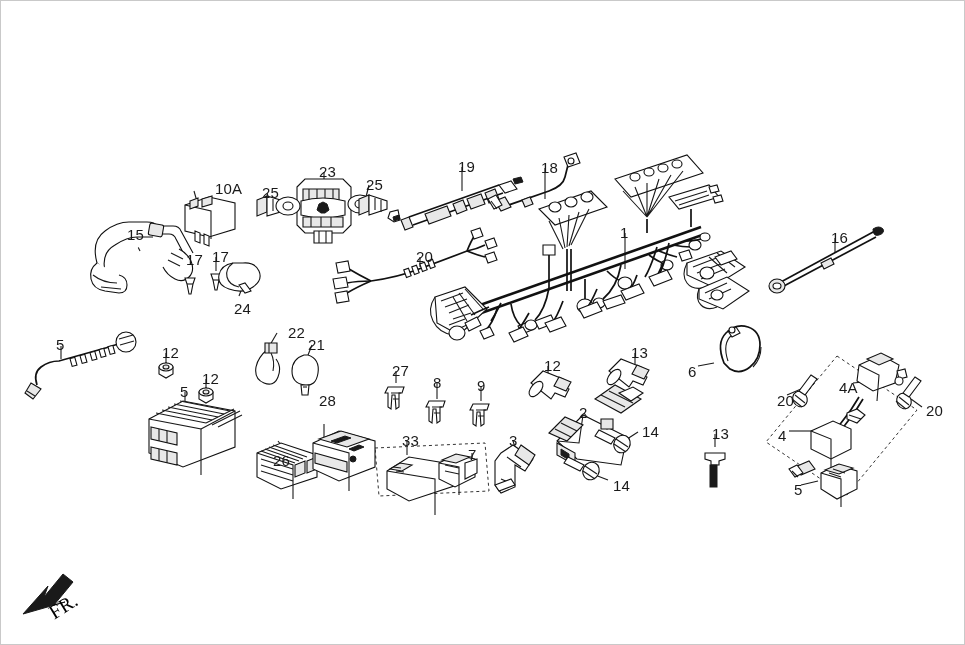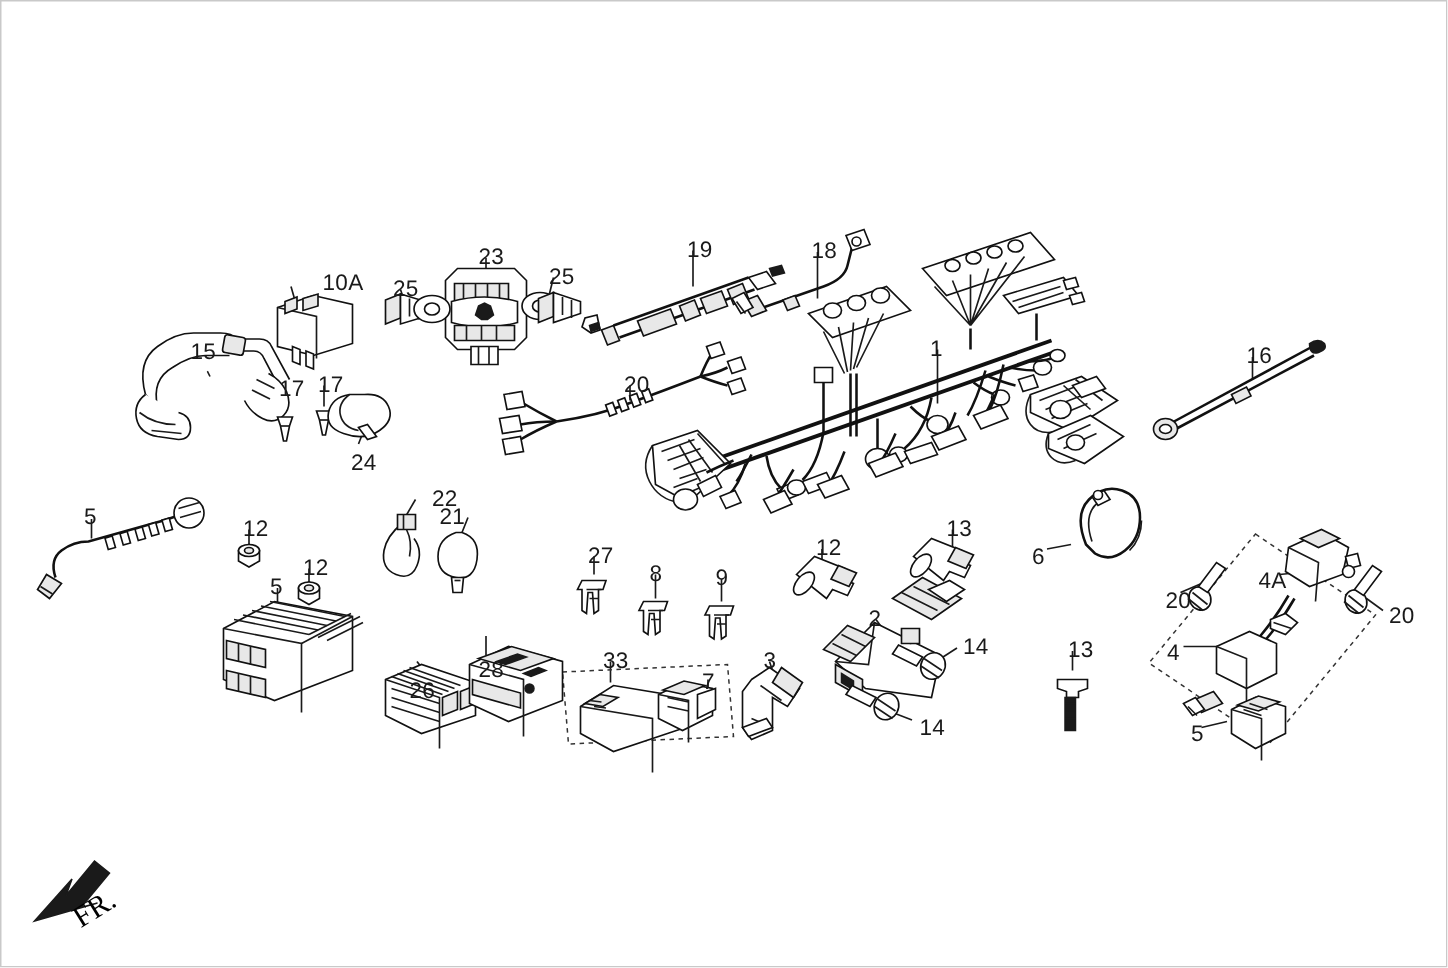--- a/index.html
+++ b/index.html
@@ -548,26 +548,26 @@
   <div class="cal" style="left:612px;top:477px;">14</div>
   <div class="cal" style="left:126px;top:226px;">15</div>
   <div class="cal" style="left:830px;top:229px;">16</div>
   <div class="cal" style="left:185px;top:251px;">17</div>
   <div class="cal" style="left:211px;top:248px;">17</div>
   <div class="cal" style="left:540px;top:159px;">18</div>
   <div class="cal" style="left:457px;top:158px;text-align:right;">19</div>
   <div class="cal" style="left:415px;top:248px;">20</div>
   <div class="cal" style="left:776px;top:392px;">20</div>
   <div class="cal" style="left:925px;top:402px;">20</div>
-  <div class="cal" style="left:292px;top:336px;">21</div>
+  <div class="cal" style="left:307px;top:336px;">21</div>
   <div class="cal" style="left:287px;top:324px;">22</div>
   <div class="cal" style="left:318px;top:163px;">23</div>
   <div class="cal" style="left:233px;top:300px;">24</div>
   <div class="cal" style="left:261px;top:184px;">25</div>
   <div class="cal" style="left:365px;top:176px;">25</div>
   <div class="cal" style="left:272px;top:452px;text-align:center;">26</div>
   <div class="cal" style="left:391px;top:362px;">27</div>
-  <div class="cal" style="left:318px;top:438px;">28</div>
+  <div class="cal" style="left:318px;top:392px;">28</div>
   <div class="cal" style="left:401px;top:432px;">33</div>
 
   <div class="frlabel" style="left:56px;top:600px;">FR.</div>
 
 </div>
 
 </body></html>

